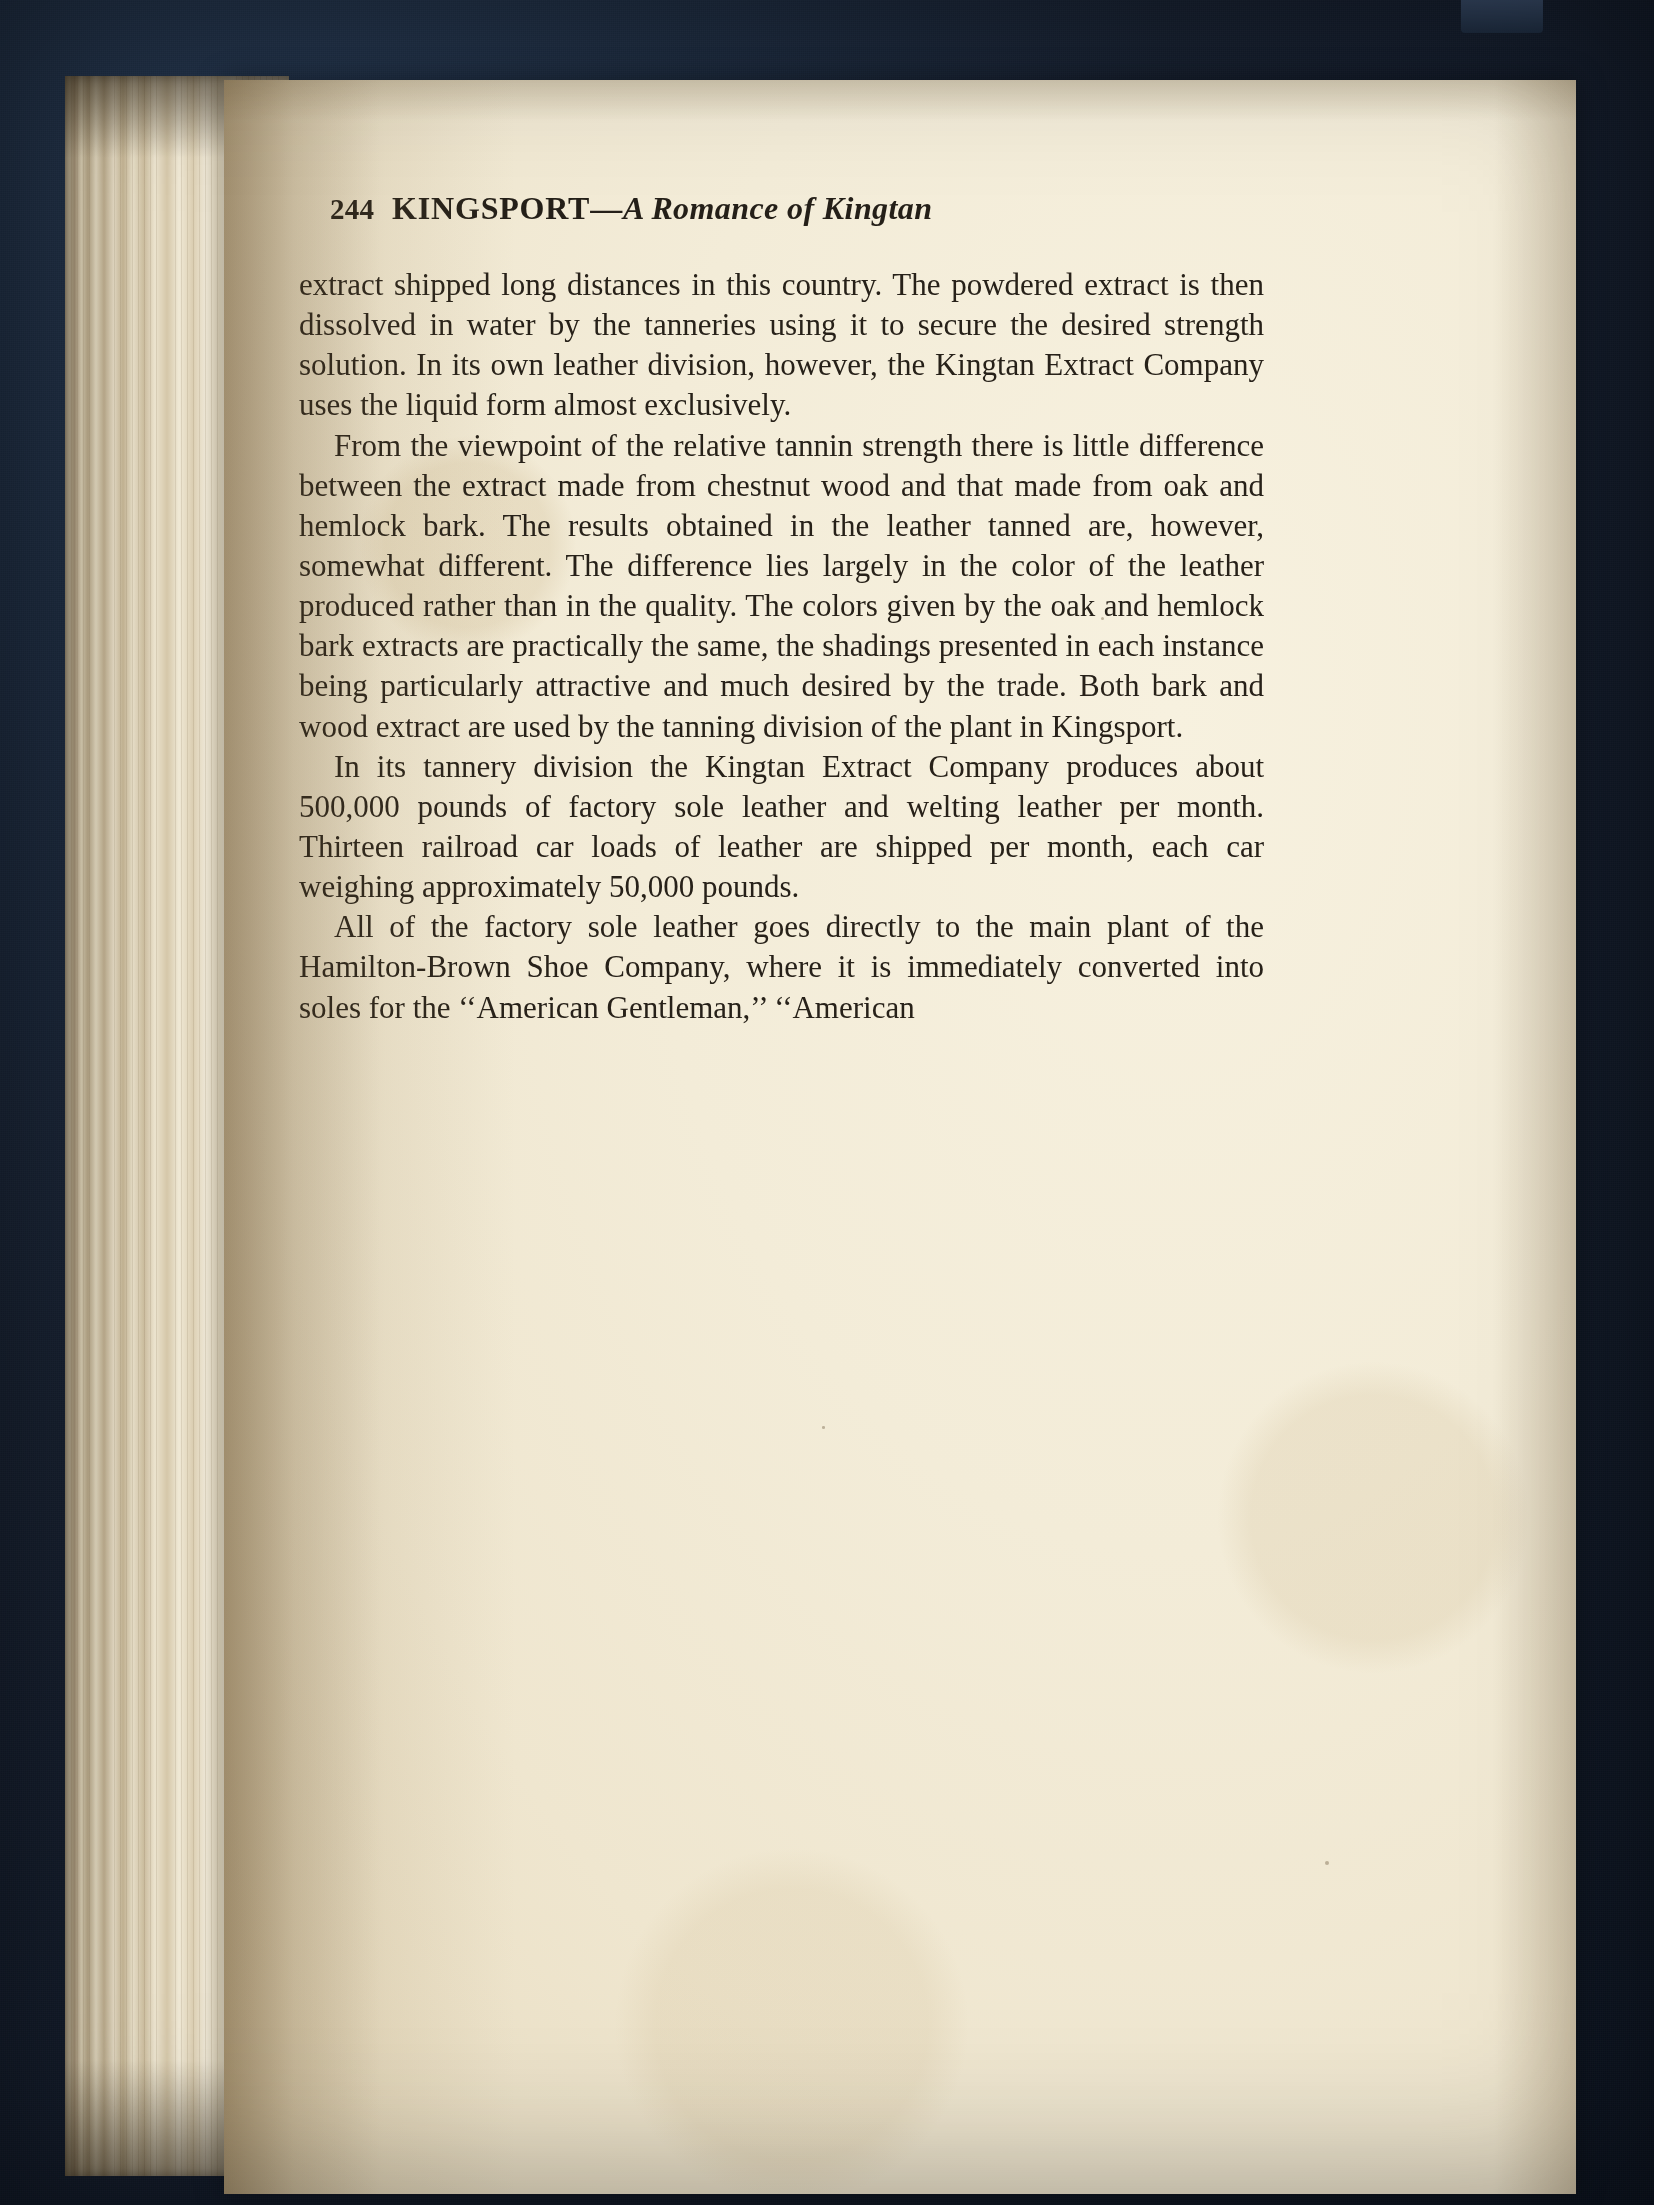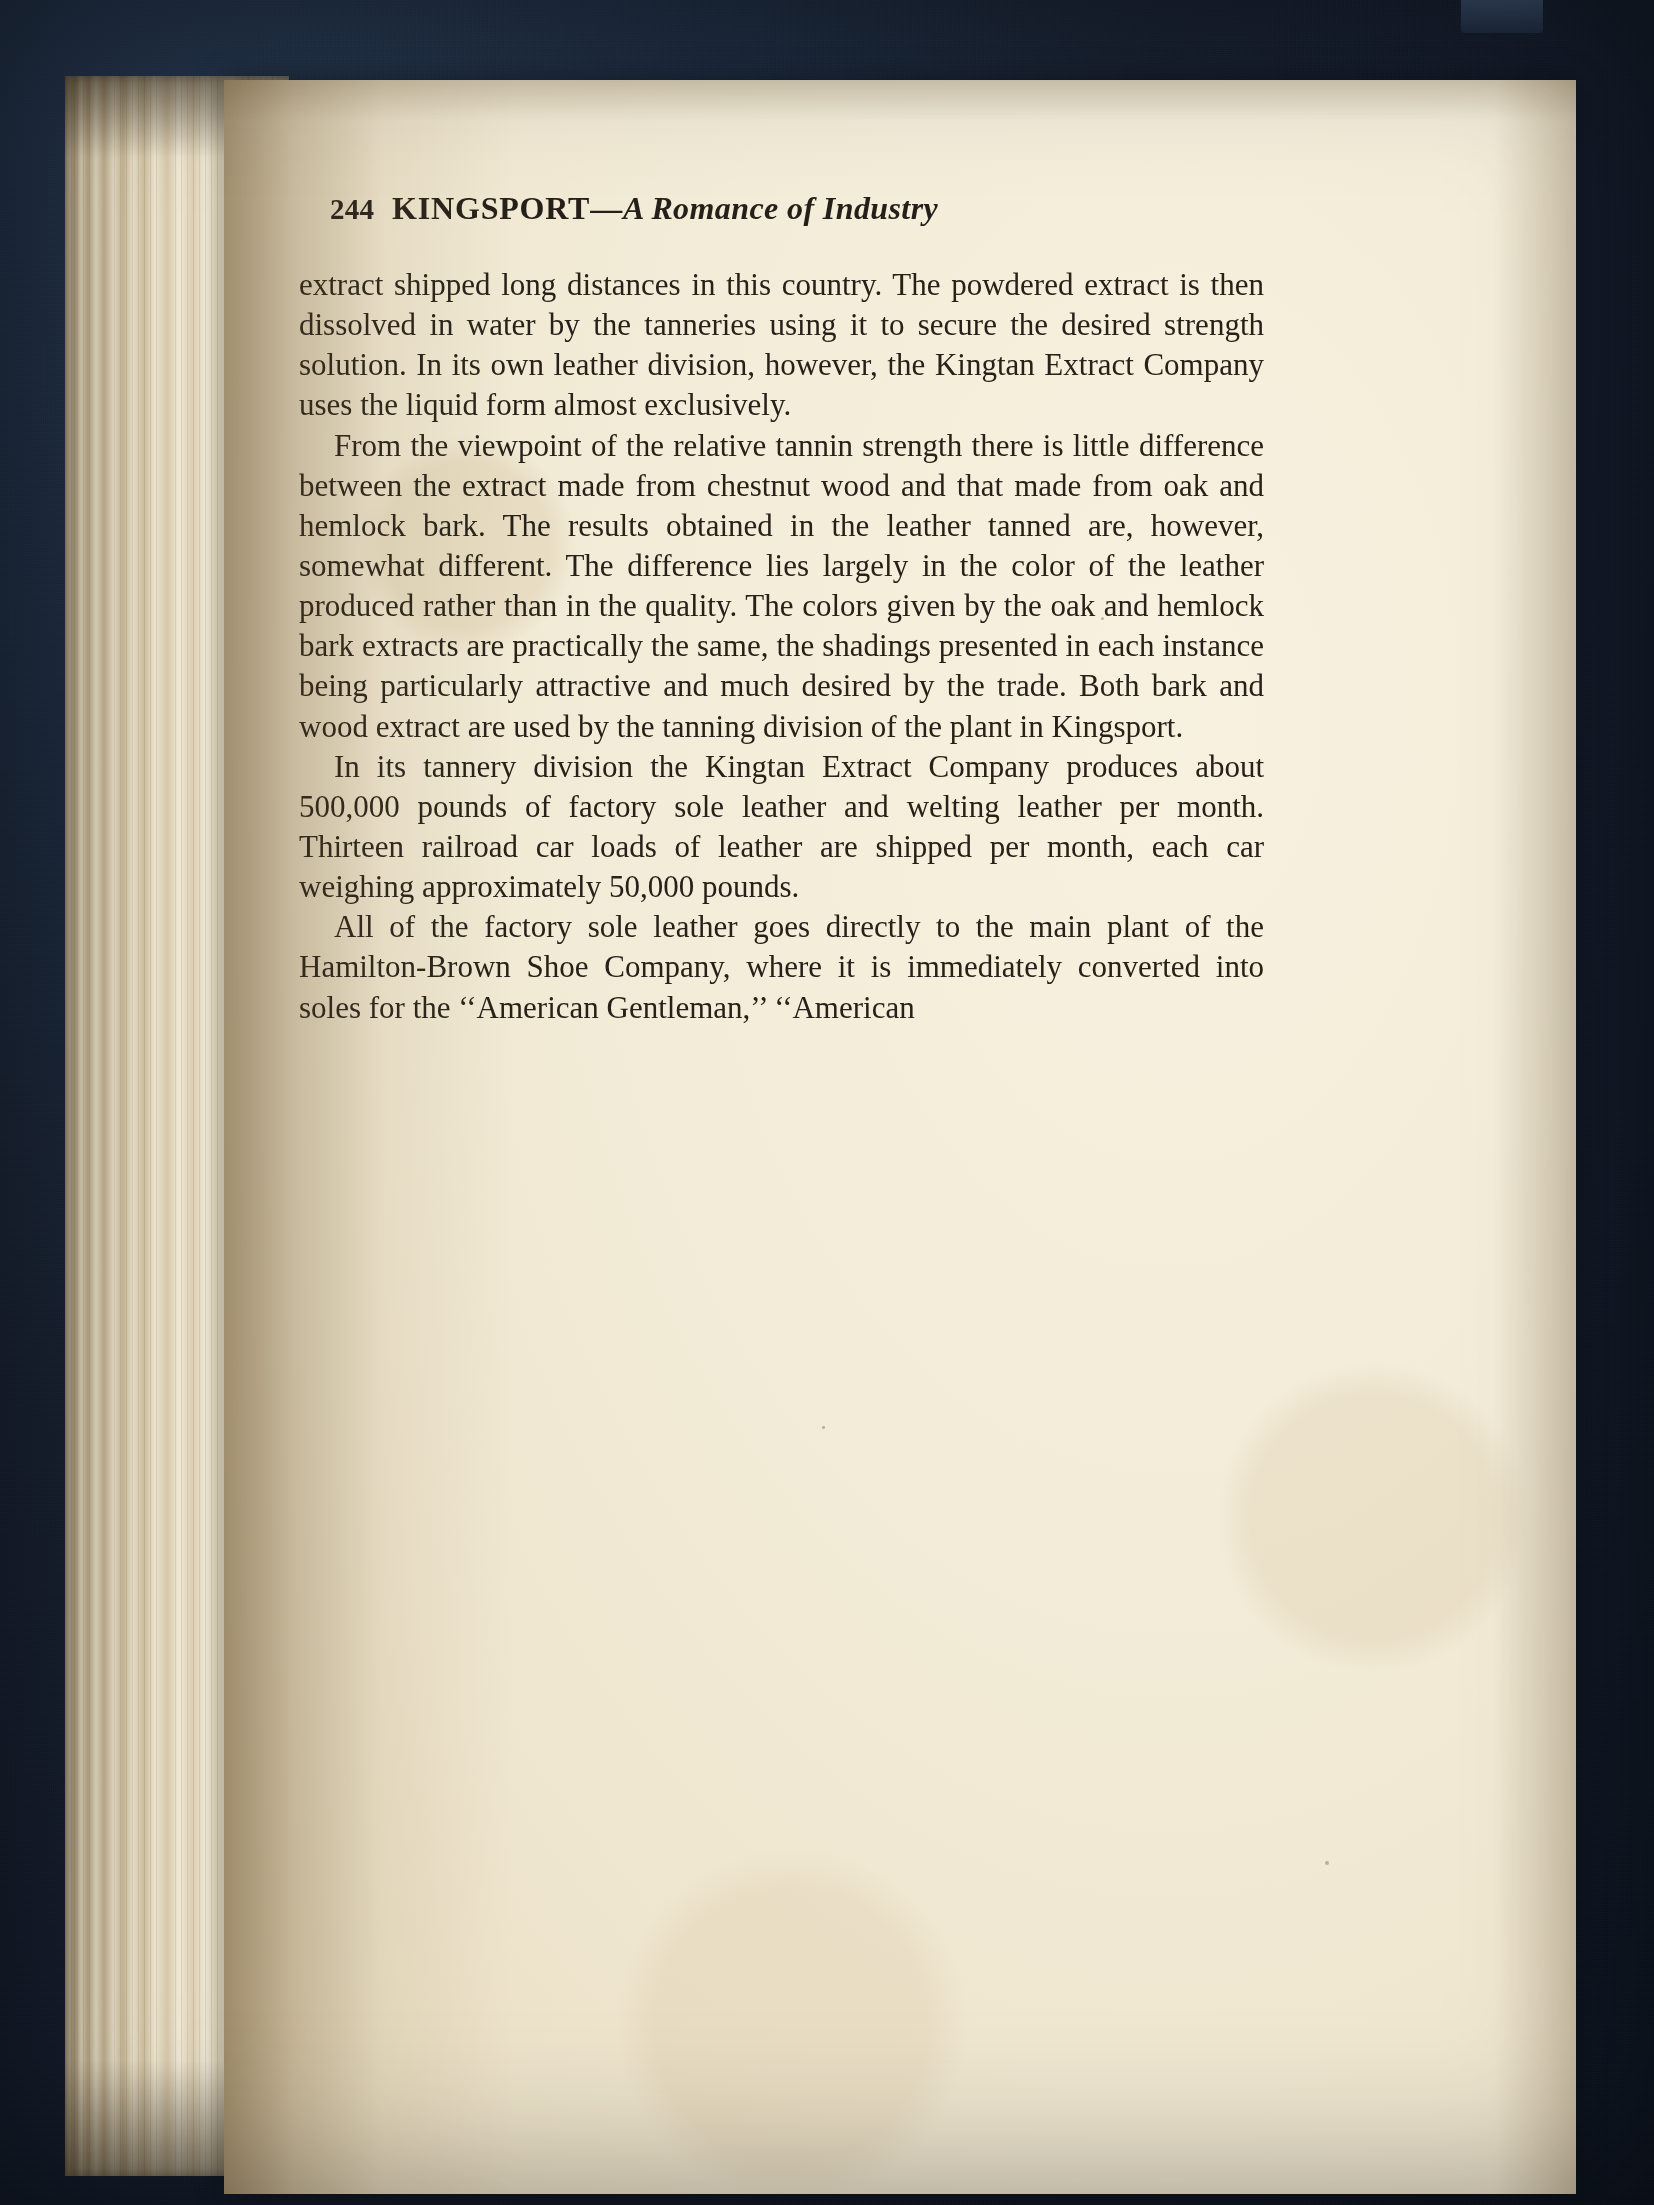--- a/index.html
+++ b/index.html
@@ -194,21 +194,21 @@
     <div class="leaf-top-shade"></div>
     <div class="leaf-foxing"></div>
     <span class="speck" style="left:877px; top:537px; width:3.4px; height:3.4px;"></span>
     <span class="speck" style="left:598px; top:1346px; width:2.7px; height:2.7px;"></span>
     <span class="speck" style="left:1101px; top:1781px; width:4.1px; height:4.1px;"></span>
   </div>
 
   <div class="textblock">
 
     <div class="running-head">
-      <span class="folio">244</span><span class="book-title">KINGSPORT—</span><span class="subtitle">A Romance of Industry</span>
+      <span class="folio">244</span><span class="book-title">KINGSPORT—</span><span class="subtitle">A Romance of Kingtan</span>
     </div>
 
     <p class="body">extract shipped long distances in this country. The powdered extract is then dissolved in water by the tanneries using it to secure the desired strength solution.  In its own leather division, however, the Kingtan Extract Company uses the liquid form almost exclusively.</p>
     <p class="body indent">From the viewpoint of the relative tannin strength there is little difference between the extract made from chestnut wood and that made from oak and hemlock bark.  The results obtained in the leather tanned are, however, somewhat different.  The difference lies largely in the color of the leather produced rather than in the quality.  The colors given by the oak and hemlock bark extracts are practically the same, the shadings presented in each instance being particularly attractive and much desired by the trade. Both bark and wood extract are used by the tanning division of the plant in Kingsport.</p>
     <p class="body indent">In its tannery division the Kingtan Extract Company produces about 500,000 pounds of factory sole leather and welting leather per month. Thirteen railroad car loads of leather are shipped per month, each car weighing approximately 50,000 pounds.</p>
     <p class="body indent">All of the factory sole leather goes directly to the main plant of the Hamilton-Brown Shoe Company, where it is immediately converted into soles for the ‘‘American Gentleman,’’ ‘‘American</p>
 
   </div>
 
   <div class="curve-overlay"></div>

